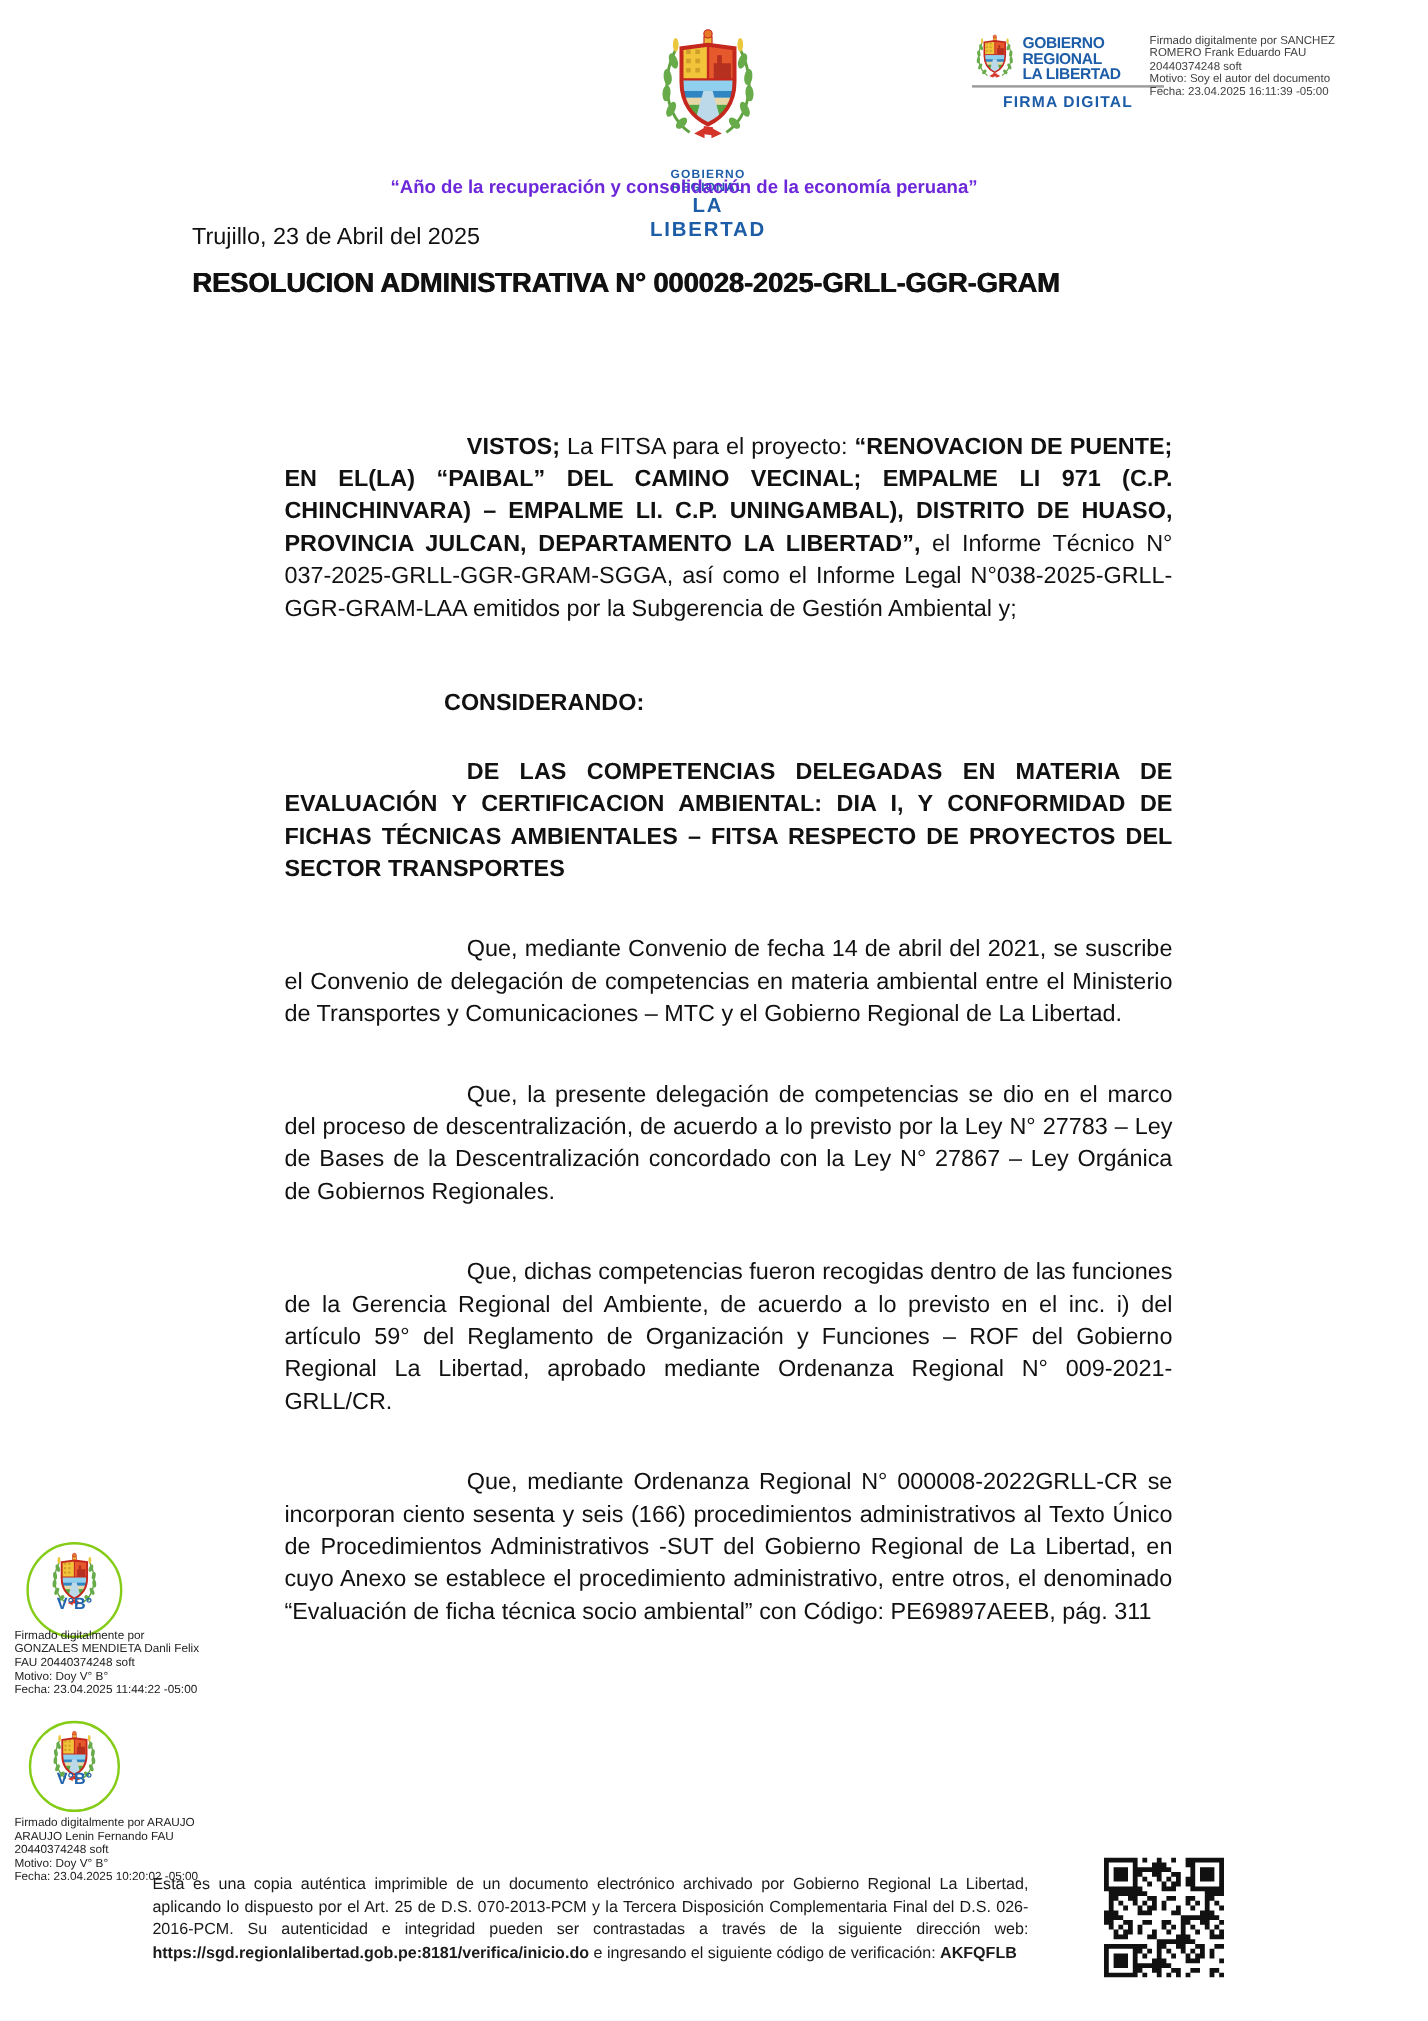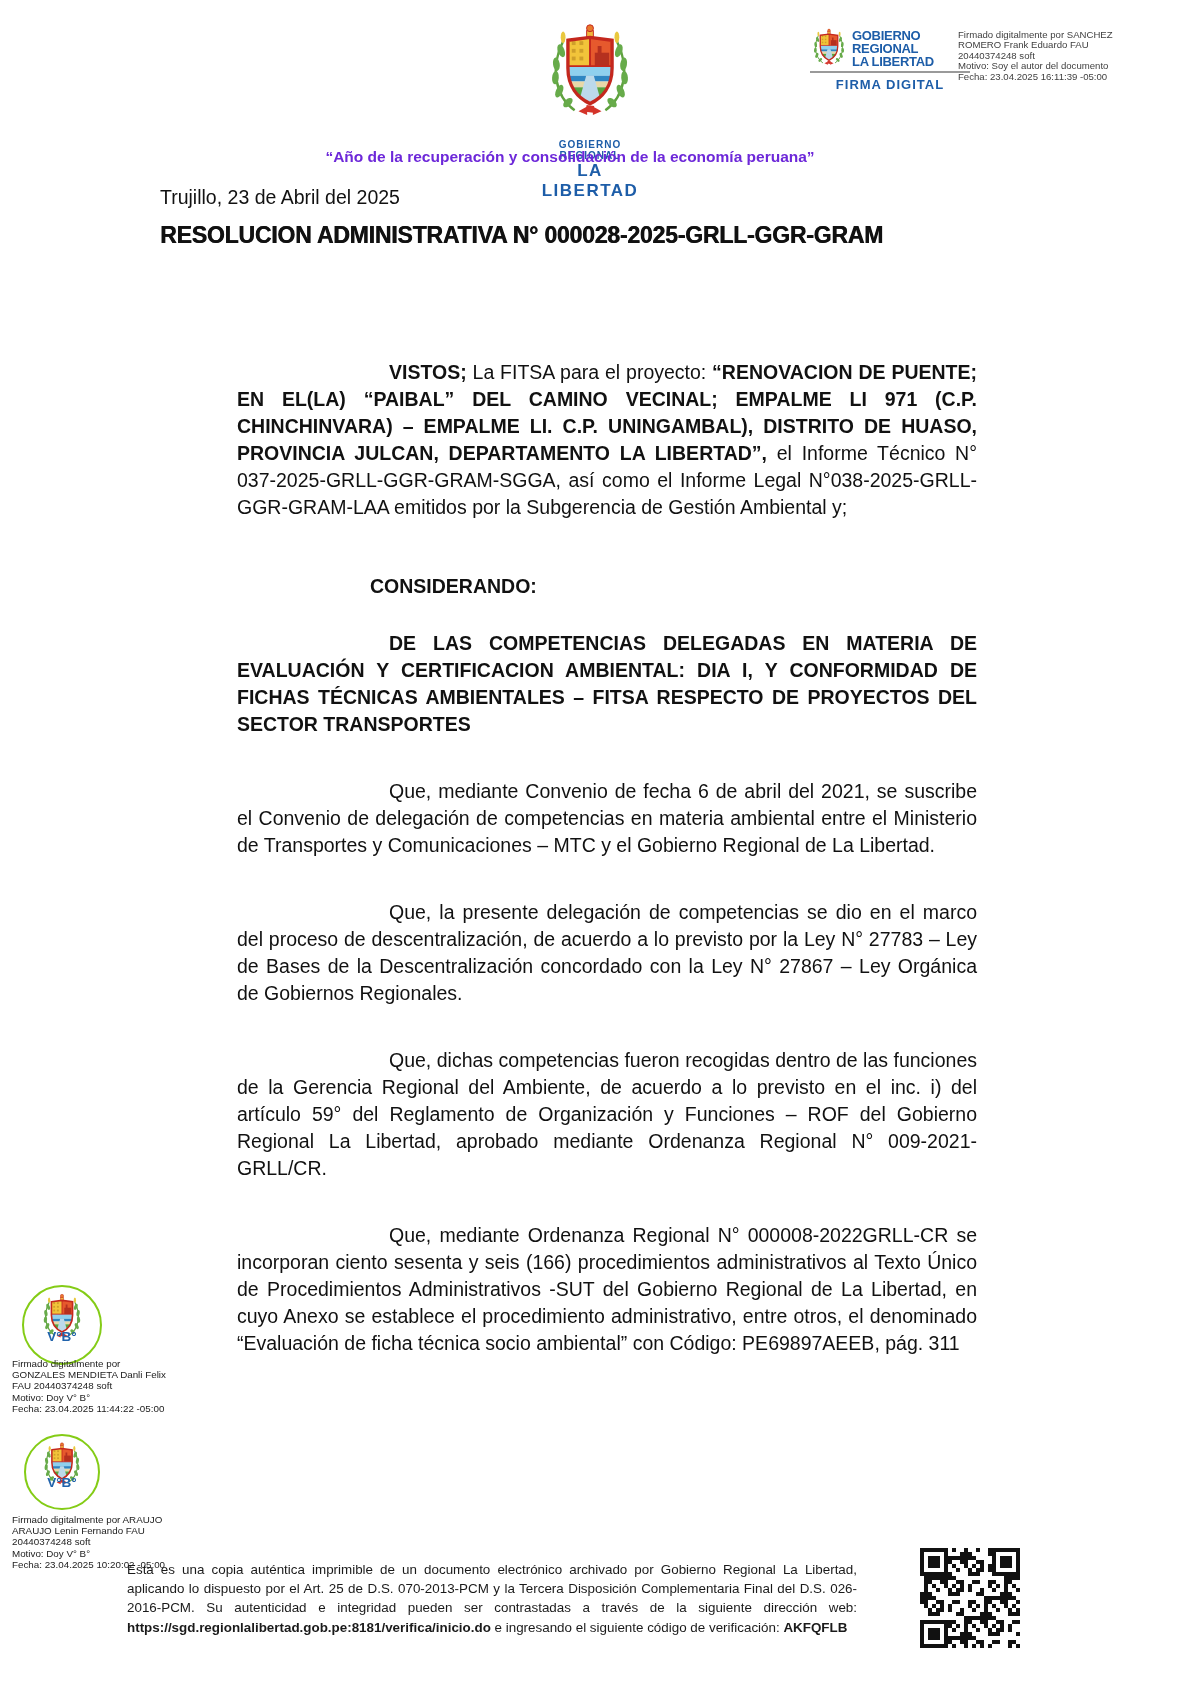--- a/index.html
+++ b/index.html
@@ -163,21 +163,21 @@
   <div class="place-date">Trujillo, 23 de Abril del 2025</div>
   <div class="doc-title">RESOLUCION ADMINISTRATIVA N° 000028-2025-GRLL-GGR-GRAM</div>
 
   <div class="body-text">
     <p class="para"><b>VISTOS;</b><span> La FITSA para el proyecto: </span><b>“RENOVACION DE PUENTE; EN EL(LA) “PAIBAL” DEL CAMINO VECINAL; EMPALME LI 971 (C.P. CHINCHINVARA) – EMPALME LI. C.P. UNINGAMBAL), DISTRITO DE HUASO, PROVINCIA JULCAN, DEPARTAMENTO LA LIBERTAD”,</b><span> el Informe Técnico N° 037-2025-GRLL-GGR-GRAM-SGGA, así como el Informe Legal N°038-2025-GRLL-GGR-GRAM-LAA emitidos por la Subgerencia de Gestión Ambiental y;</span></p>
 
     <p class="considerando">CONSIDERANDO:</p>
 
     <p class="para heading-bold">DE LAS COMPETENCIAS DELEGADAS EN MATERIA DE EVALUACIÓN Y CERTIFICACION AMBIENTAL: DIA I, Y CONFORMIDAD DE FICHAS TÉCNICAS AMBIENTALES – FITSA RESPECTO DE PROYECTOS DEL SECTOR TRANSPORTES</p>
 
-    <p class="para mt">Que, mediante Convenio de fecha 6 de abril del 2021, se suscribe el Convenio de delegación de competencias en materia ambiental entre el Ministerio de Transportes y Comunicaciones – MTC y el Gobierno Regional de La Libertad.</p>
+    <p class="para mt">Que, mediante Convenio de fecha 14 de abril del 2021, se suscribe el Convenio de delegación de competencias en materia ambiental entre el Ministerio de Transportes y Comunicaciones – MTC y el Gobierno Regional de La Libertad.</p>
     <p class="para mt">Que, la presente delegación de competencias se dio en el marco del proceso de descentralización, de acuerdo a lo previsto por la Ley N° 27783 – Ley de Bases de la Descentralización concordado con la Ley N° 27867 – Ley Orgánica de Gobiernos Regionales.</p>
     <p class="para mt">Que, dichas competencias fueron recogidas dentro de las funciones de la Gerencia Regional del Ambiente, de acuerdo a lo previsto en el inc. i) del artículo 59° del Reglamento de Organización y Funciones – ROF del Gobierno Regional La Libertad, aprobado mediante Ordenanza Regional N° 009-2021-GRLL/CR.</p>
     <p class="para mt">Que, mediante Ordenanza Regional N° 000008-2022GRLL-CR se incorporan ciento sesenta y seis (166) procedimientos administrativos al Texto Único de Procedimientos Administrativos -SUT del Gobierno Regional de La Libertad, en cuyo Anexo se establece el procedimiento administrativo, entre otros, el denominado “Evaluación de ficha técnica socio ambiental” con Código: PE69897AEEB, pág. 311</p>
   </div>
 
   <div class="stamp-circle" style="left:22px; top:1285px;">
     <svg width="46" height="50" viewBox="0 0 100 100" aria-hidden="true">
         <use href="#coa"></use>
       </svg>
     <div class="vobo">V°B°</div>

